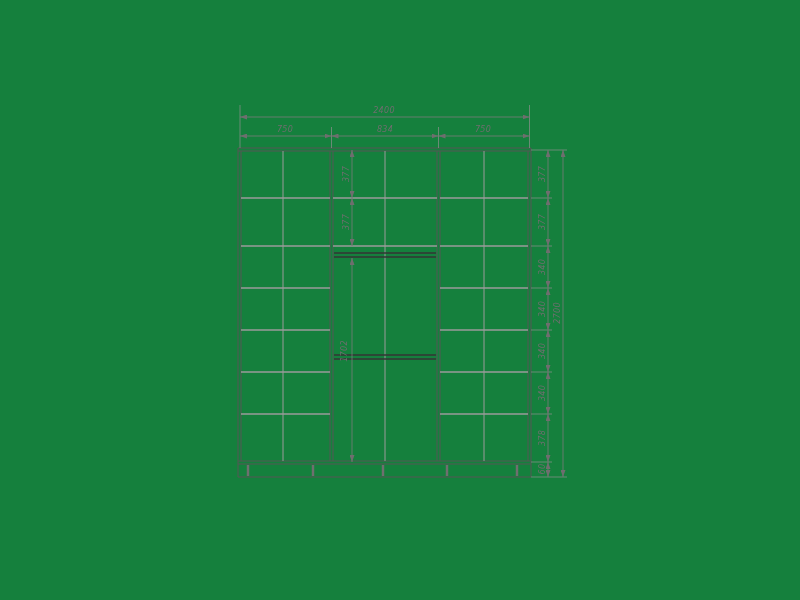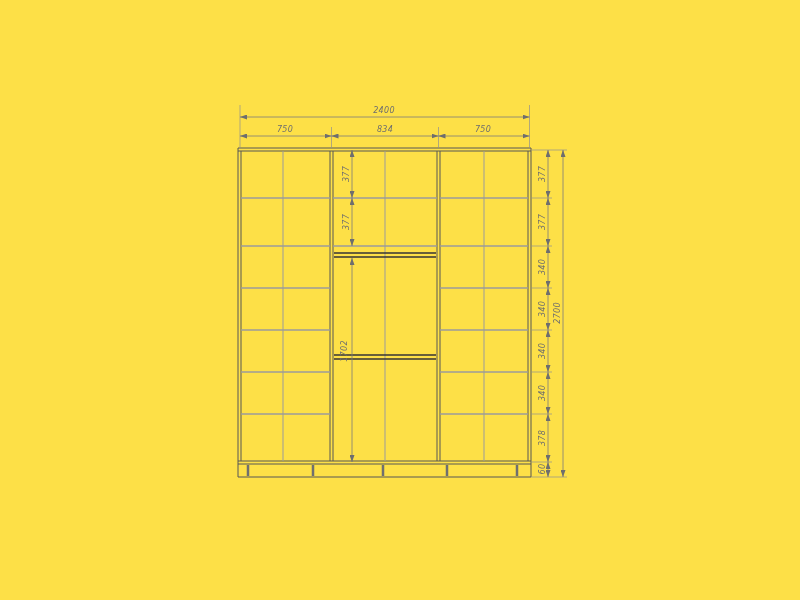--- a/index.html
+++ b/index.html
@@ -1,17 +1,17 @@
 <!DOCTYPE html>
 <html><head>
 <meta charset="utf-8">
 <style>
   html,body{margin:0;padding:0;width:800px;height:600px;background:#ffffff;overflow:hidden;
             font-family:"DejaVu Sans",sans-serif;}
-  .stage{position:relative;width:800px;height:600px;background:#fde047;}
+  .stage{position:relative;width:800px;height:600px;background:#15803d;}
   svg text{font-family:"DejaVu Sans",sans-serif;font-style:italic;fill:#6e6e6e;}
   .dim-label{font-size:8px;letter-spacing:0.3px;}
   .wall{stroke:#565656;stroke-width:1;}
   .shelf{stroke:#9b9b9b;stroke-width:1.4;}
   .thin{stroke:#9b9b9b;stroke-width:1;}
   .rod{stroke:#353535;stroke-width:1.6;}
   .dimline{stroke:#7c7c7c;stroke-width:0.8;fill:none;}
   .ext{stroke:#8f8f8f;stroke-width:0.7;}
   .foot{stroke:#6f6f6f;stroke-width:2.5;}
 </style>

